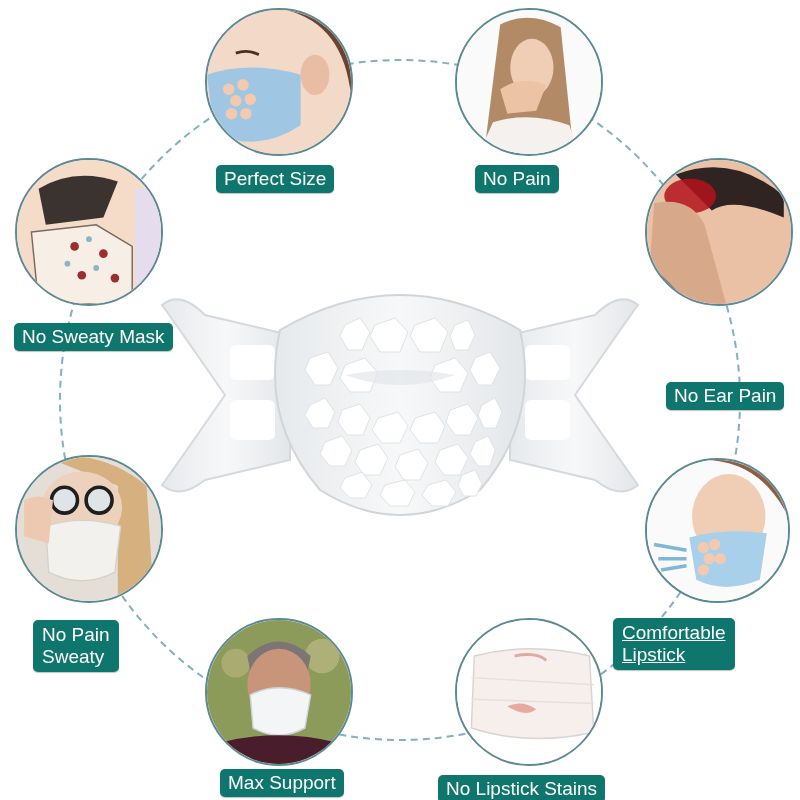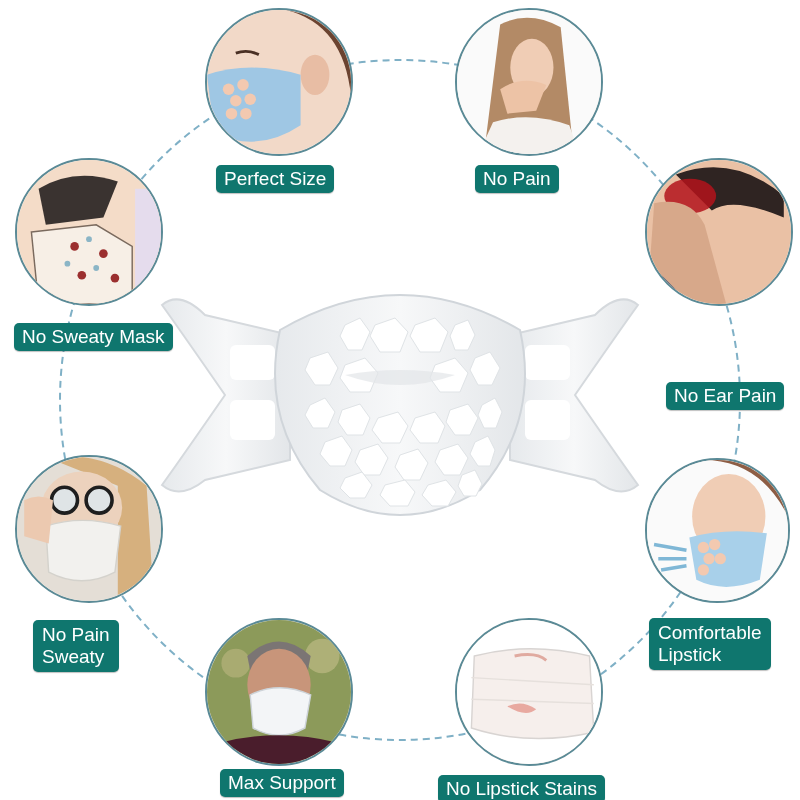--- a/index.html
+++ b/index.html
@@ -167,18 +167,18 @@
 </div>
 
 <div class="label" style="left:216px; top:165px;">Perfect Size</div>
 <div class="label" style="left:475px; top:165px;">No Pain</div>
 <div class="label" style="left:6px; top:323px;margin-left:8px;">No Sweaty Mask</div>
 <div class="label" style="left:666px; top:338px;margin-top:44px;">No Ear Pain</div>
 <div class="label two" style="left:33px; top:620px;">
   <span>No Pain</span>
   <span>Sweaty</span>
 </div>
-<div class="label two" style="left:649px; top:618px;">
+<div class="label two" style="left:613px; top:618px;text-decoration:underline;">
   <span>Comfortable</span>
   <span>Lipstick</span>
 </div>
 <div class="label" style="left:220px; top:769px;">Max Support</div>
 <div class="label" style="left:438px; top:775px;">No Lipstick Stains</div>
 
 </body></html>

